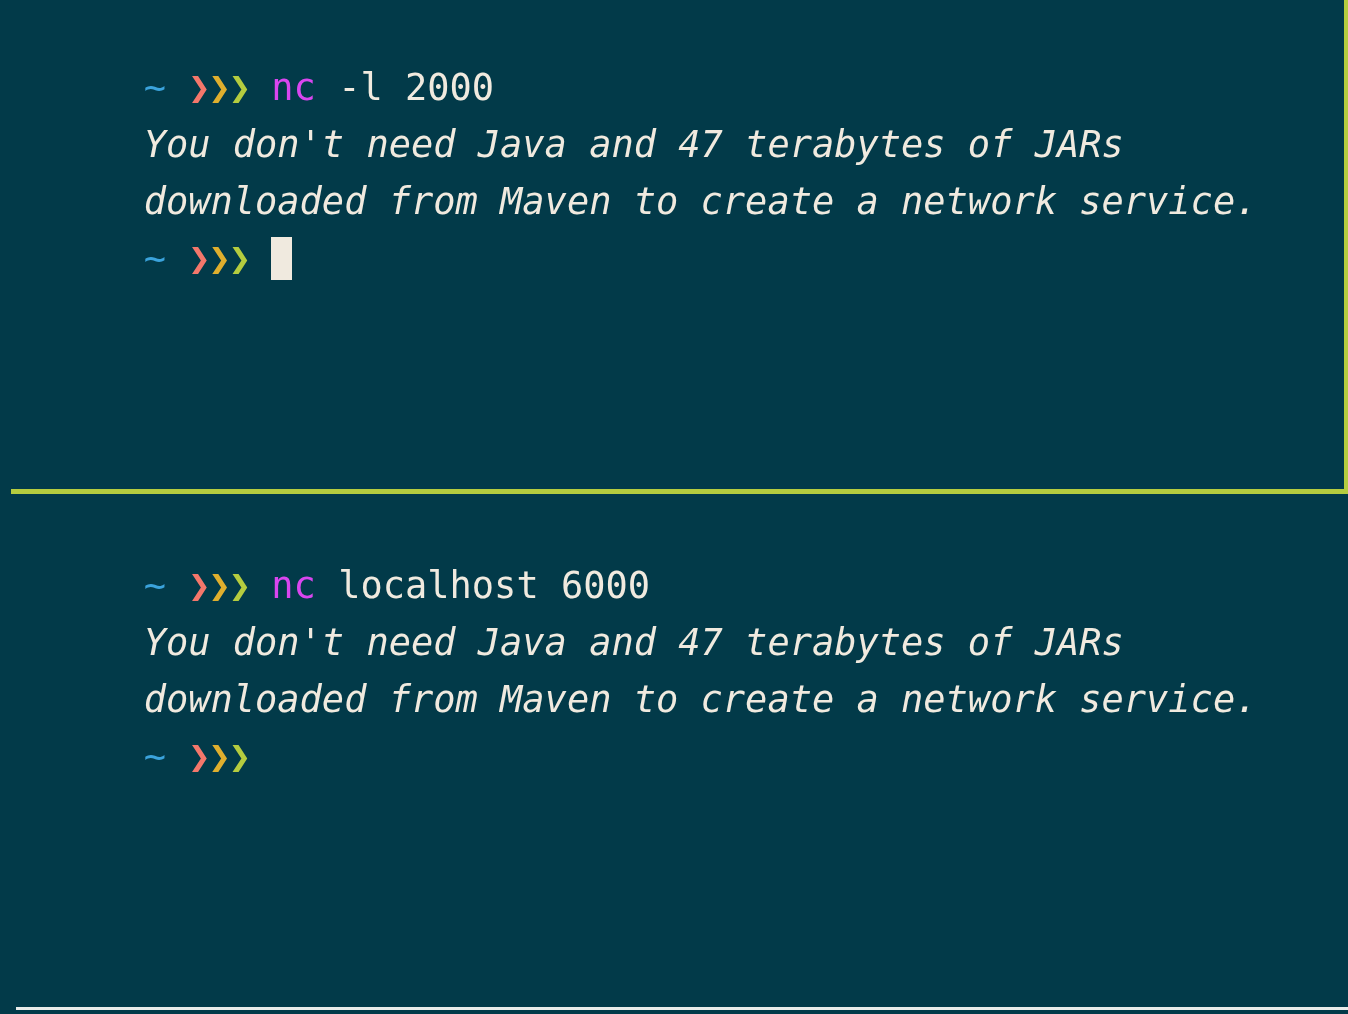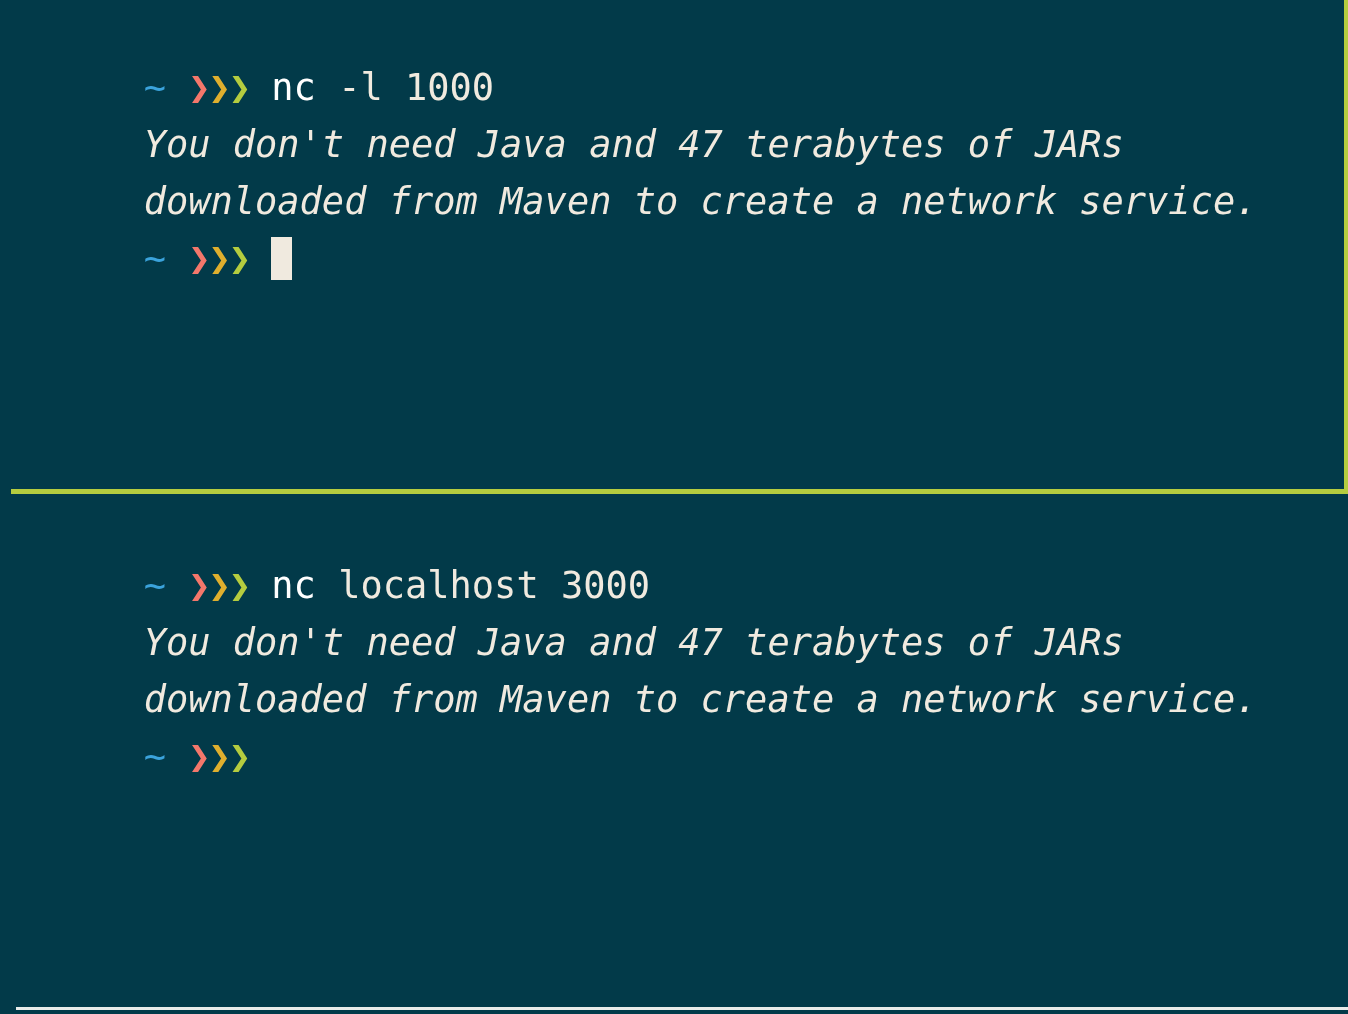--- a/index.html
+++ b/index.html
@@ -72,21 +72,21 @@
     color: #f0eadf;
     padding-left: 10px;
     box-sizing: border-box;
   }
   .line.first { padding-top: 2px; height: 59px; line-height: 57px; }
 
   .tilde       { color: #3ba3dc; }
   .chev-1      { color: #f4776b; font-weight: bold; }
   .chev-2      { color: #dfaf2e; font-weight: bold; }
   .chev-3      { color: #b5cc3f; font-weight: bold; }
-  .cmd-name    { color: #ffffff; }
+  .cmd-name    { color: #d946ef; }
   .cmd-args    { color: #f0eadf; }
   .out-text    { color: #f0eadf; font-style: italic; }
 
   .chevrons { letter-spacing: -2px; }
 
   .cursor-block {
     display: inline-block;
     width: 21px;
     height: 43px;
     background: #f0eadf;
@@ -94,21 +94,21 @@
   }
 </style>
 </head>
 <body>
 
 <div id="terminal">
 
   <div class="pane" id="pane-top">
 
     <div class="line first">
-      <span class="tilde">~</span><span> </span><span class="chevrons"><span class="chev-1">❯</span><span class="chev-2">❯</span><span class="chev-3">❯</span></span><span> </span><span class="cmd-name">nc</span><span class="cmd-args"> -l 1000</span>
+      <span class="tilde">~</span><span> </span><span class="chevrons"><span class="chev-1">❯</span><span class="chev-2">❯</span><span class="chev-3">❯</span></span><span> </span><span class="cmd-name">nc</span><span class="cmd-args"> -l 2000</span>
     </div>
 
     <div class="line">
       <span class="out-text">You don't need Java and 47 terabytes of JARs</span>
     </div>
 
     <div class="line">
       <span class="out-text">downloaded from Maven to create a network service.</span>
     </div>
 
@@ -116,21 +116,21 @@
       <span class="tilde">~</span><span> </span><span class="chevrons"><span class="chev-1">❯</span><span class="chev-2">❯</span><span class="chev-3">❯</span></span><span> </span><span class="cursor-block"></span>
     </div>
 
   </div>
 
   <div id="pane-divider"></div>
 
   <div class="pane" id="pane-bottom">
 
     <div class="line first">
-      <span class="tilde">~</span><span> </span><span class="chevrons"><span class="chev-1">❯</span><span class="chev-2">❯</span><span class="chev-3">❯</span></span><span> </span><span class="cmd-name">nc</span><span class="cmd-args"> localhost 3000</span>
+      <span class="tilde">~</span><span> </span><span class="chevrons"><span class="chev-1">❯</span><span class="chev-2">❯</span><span class="chev-3">❯</span></span><span> </span><span class="cmd-name">nc</span><span class="cmd-args"> localhost 6000</span>
     </div>
 
     <div class="line">
       <span class="out-text">You don't need Java and 47 terabytes of JARs</span>
     </div>
 
     <div class="line">
       <span class="out-text">downloaded from Maven to create a network service.</span>
     </div>
 

